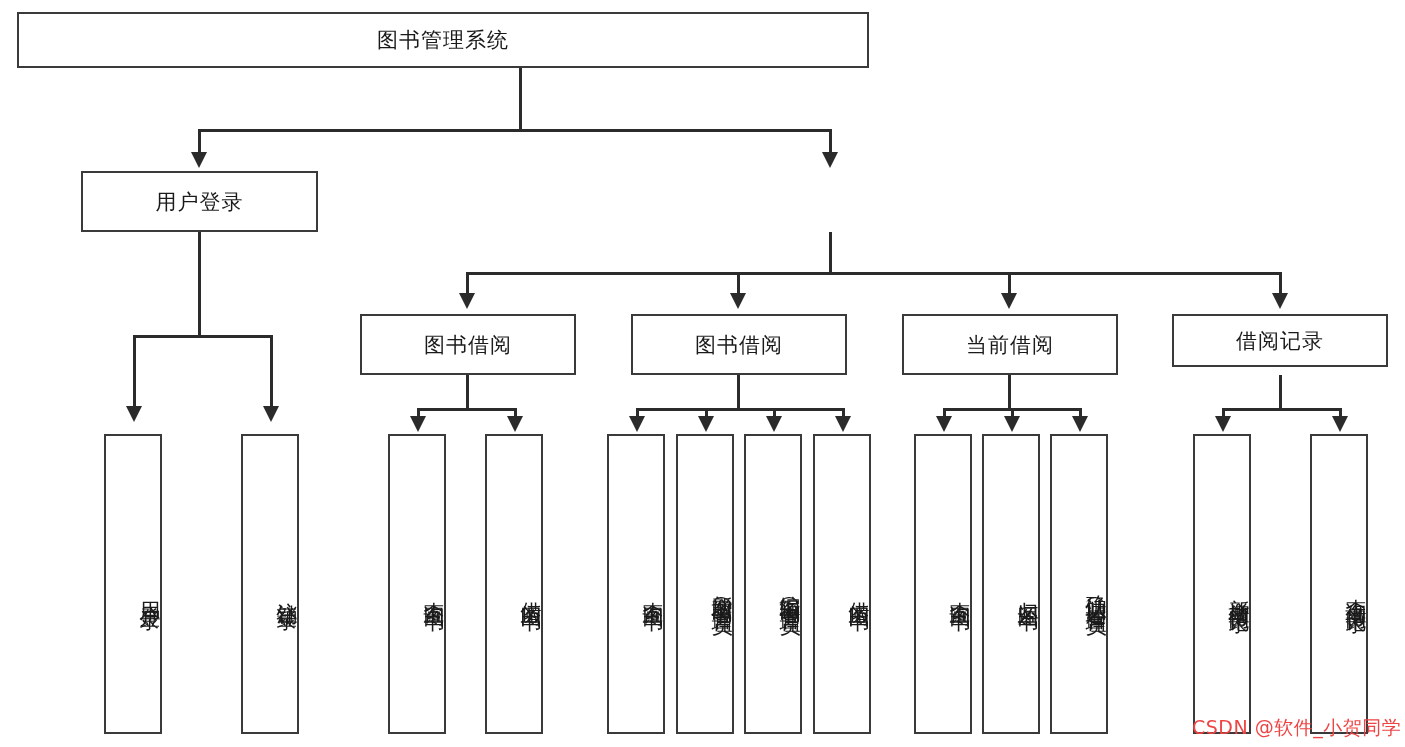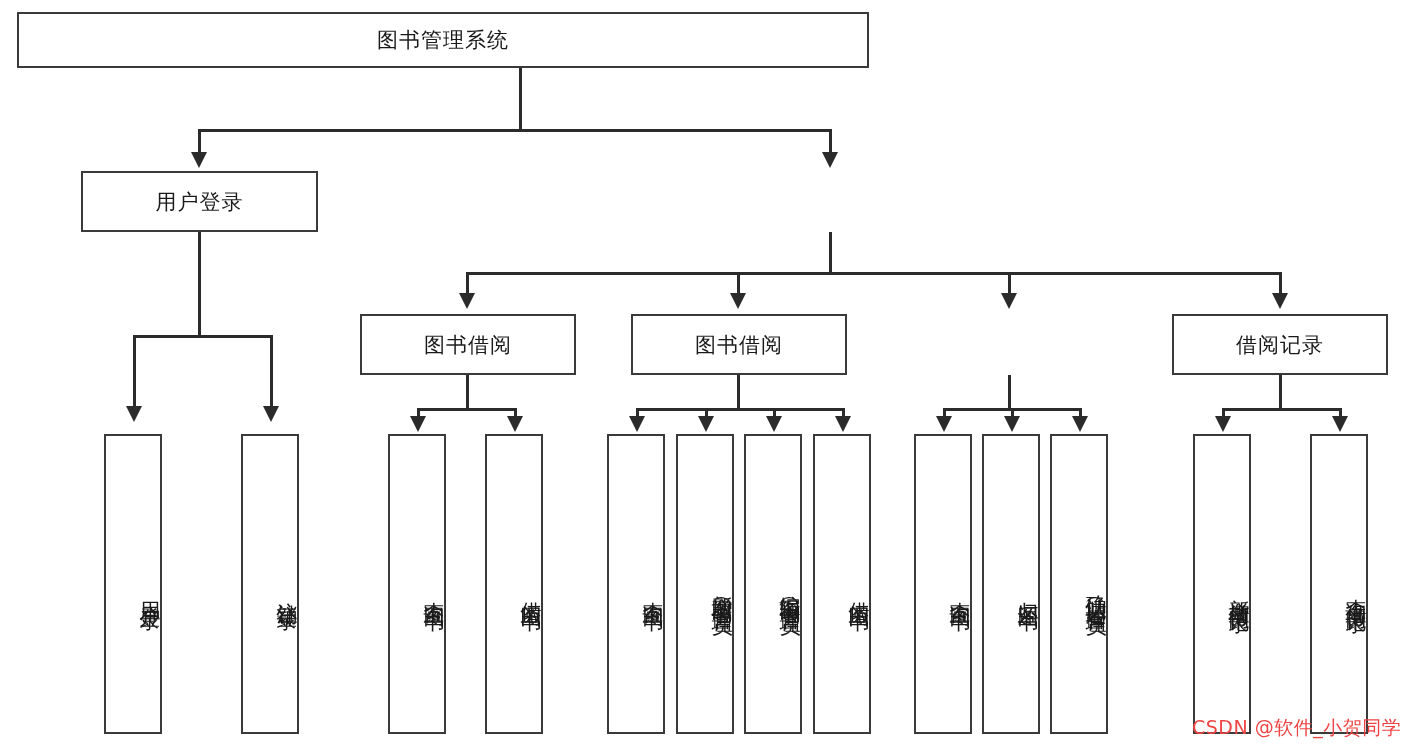--- a/index.html
+++ b/index.html
@@ -112,21 +112,22 @@
   <div class="arrow" style="left:459px; top:293px;"></div>
   <div class="vline" style="left:737px; top:272px; height:24px;"></div>
   <div class="arrow" style="left:730px; top:293px;"></div>
   <div class="vline" style="left:1008px; top:272px; height:24px;"></div>
   <div class="arrow" style="left:1001px; top:293px;"></div>
   <div class="vline" style="left:1279px; top:272px; height:24px;"></div>
   <div class="arrow" style="left:1272px; top:293px;"></div>
 
   <div class="node horizontal" style="left:360px; top:314px; width:216px; height:61px;">图书借阅</div>
   <div class="node horizontal" style="left:631px; top:314px; width:216px; height:61px;">图书借阅</div>
-  <div class="node horizontal" style="left:1172px; top:314px; width:216px; height:61px;">借阅记录</div>
+  <div class="node horizontal" style="left:902px; top:314px; width:216px; height:61px;">当前借阅</div>
+  <div class="node horizontal" style="left:1172px; top:314px; width:216px; height:53px;">借阅记录</div>
 
   <div class="vline" style="left:466px; top:375px; height:34px;"></div>
   <div class="hline" style="left:417px; top:408px; width:99px;"></div>
   <div class="vline" style="left:417px; top:408px; height:10px;"></div>
   <div class="arrow" style="left:410px; top:416px;"></div>
   <div class="vline" style="left:514px; top:408px; height:10px;"></div>
   <div class="arrow" style="left:507px; top:416px;"></div>
 
   <div class="vline" style="left:737px; top:375px; height:34px;"></div>
   <div class="hline" style="left:636px; top:408px; width:208px;"></div>

